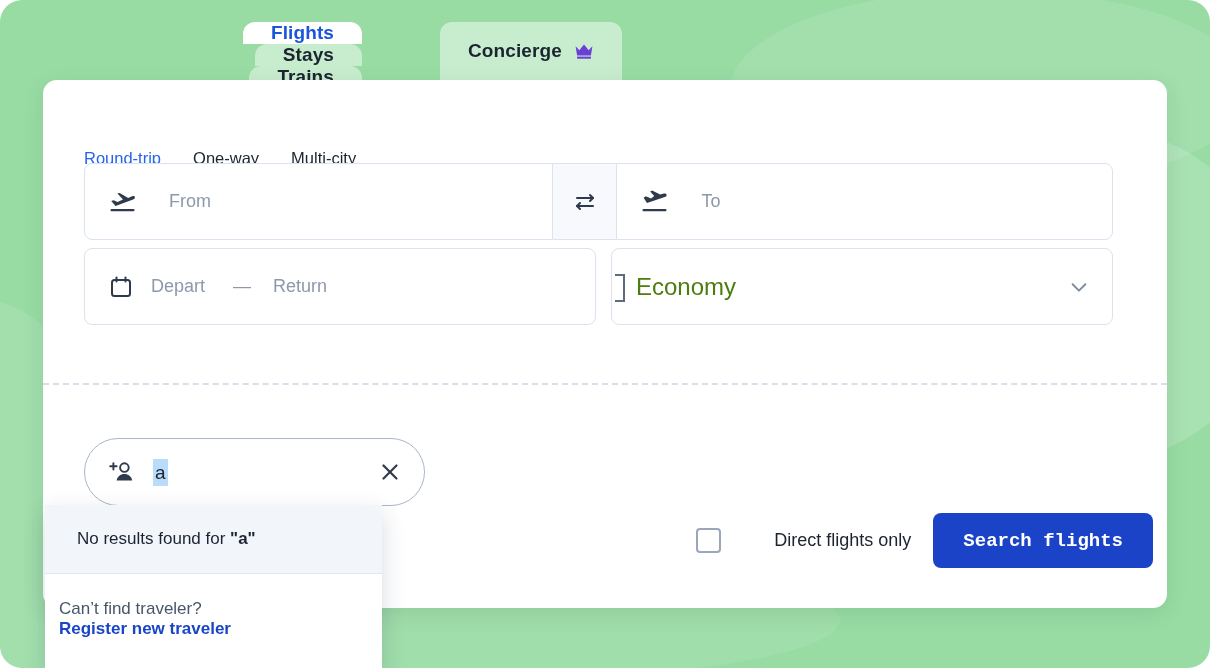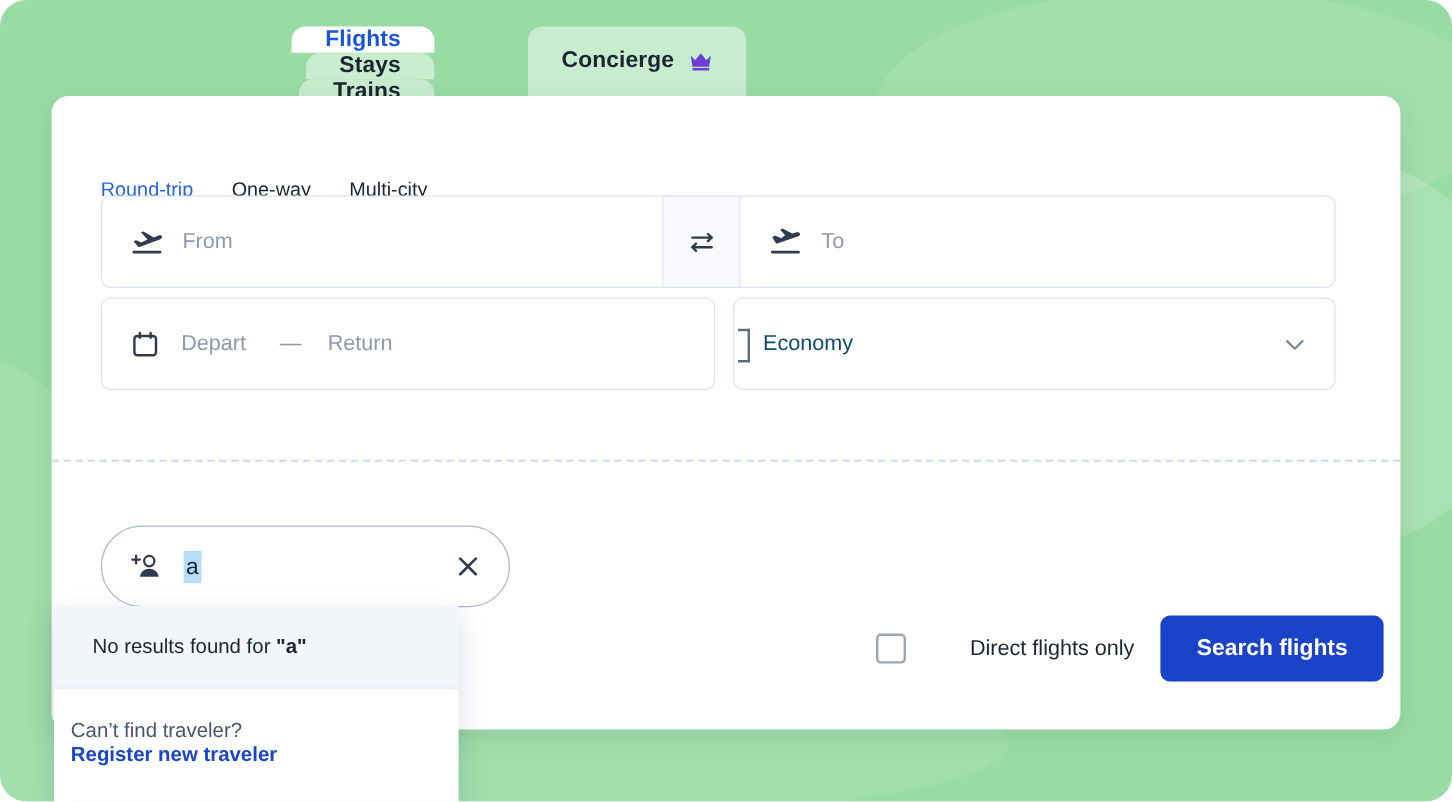--- a/index.html
+++ b/index.html
@@ -118,21 +118,21 @@
   .row1 { top: 83px; }
   .row2 { top: 168px; }
 
   .field {
     height: 77px;
     border: 1px solid #dbe3ee;
     background: #fff;
     display: flex;
     align-items: center;
     padding: 0 24px;
-    gap: 16px;
+    gap: 33px;
     cursor: text;
   }
   .field.from { width: 482px; border-radius: 8px 0 0 8px; }
   .swapbtn {
     width: 65px;
     height: 77px;
     border: 1px solid #dbe3ee;
     border-left: none;
     border-right: none;
     background: #f7f9fc;
@@ -152,22 +152,22 @@
     padding-right: 22px;
     gap: 0;
     cursor: pointer;
   }
 
   .ph {
     color: #8d99ab;
     font-size: 18px;
   }
   .val {
-    color: #0c4a6e;
-    font-size: 18px;
+    color: #4d7c0f;
+    font-size: 24px;
   }
   .dash {
     color: #8d99ab;
     font-size: 18px;
     margin: 0 22px 0 28px;
   }
   .icon { display: inline-flex; align-items: center; flex: none; }
 
   
   .divider {
@@ -273,21 +273,21 @@
   .search-btn {
     background: #1b43c8;
     color: #fff;
     font-size: 19px;
     font-weight: bold;
     border: none;
     border-radius: 8px;
     padding: 0 30px;
     height: 55px;
     cursor: pointer;
-    font-family: Liberation Sans, sans-serif;
+    font-family: Liberation Mono, monospace;
     white-space: nowrap;
   }
 
   
   .caret-ibeam {
     position: absolute;
     left: 619px;
     top: 274px;
     width: 2px;
     height: 28px;

